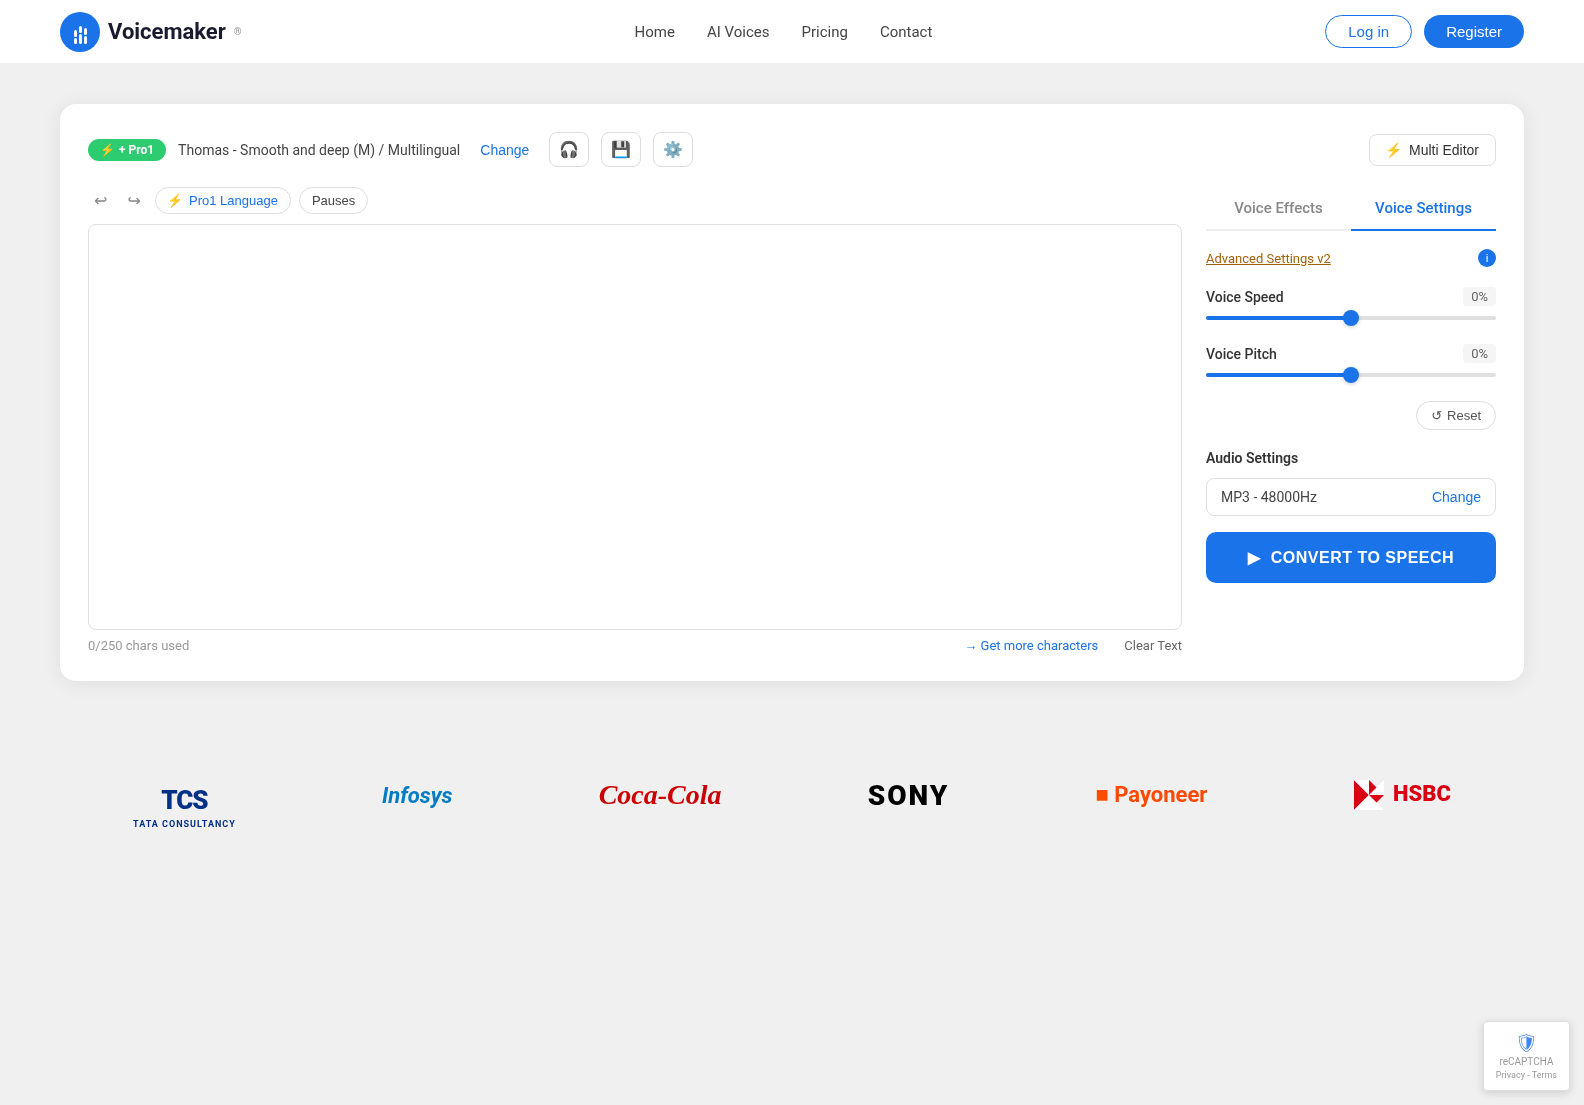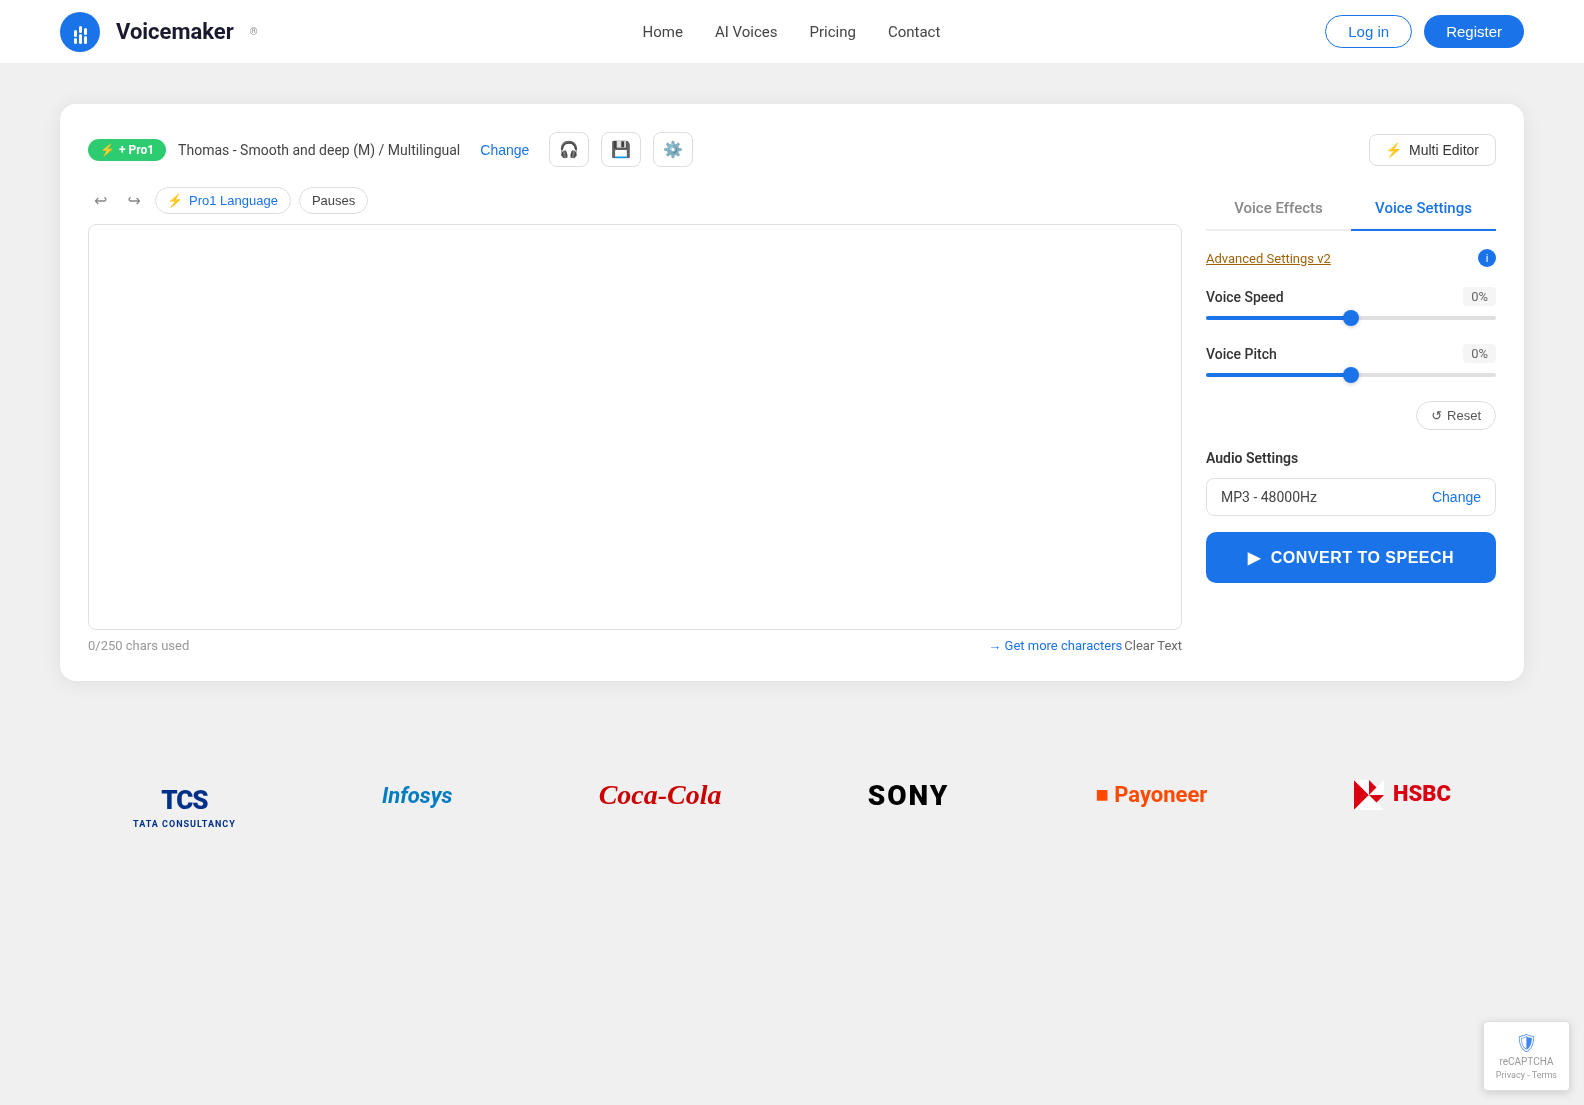--- a/index.html
+++ b/index.html
@@ -16,21 +16,21 @@
       display: flex;
       align-items: center;
       justify-content: space-between;
       padding: 0 60px;
       height: 64px;
       border-bottom: 1px solid #eee;
     }
     .logo {
       display: flex;
       align-items: center;
-      gap: 16px;
+      gap: 8px;
       font-size: 22px;
       font-weight: 700;
       color: #1a1a2e;
     }
     .logo-icon {
       width: 40px;
       height: 40px;
     }
     .nav {
       display: flex;
@@ -219,21 +219,21 @@
       display: flex;
       align-items: center;
       justify-content: space-between;
       margin-top: 8px;
       font-size: 13px;
       color: #999;
     }
     .editor-footer-right {
       display: flex;
       align-items: center;
-      gap: 2px;
+      gap: 26px;
     }
     .get-more-link {
       color: #1a73e8;
       cursor: pointer;
     }
     .clear-text-link {
       color: #666;
       cursor: pointer;
     }
 

